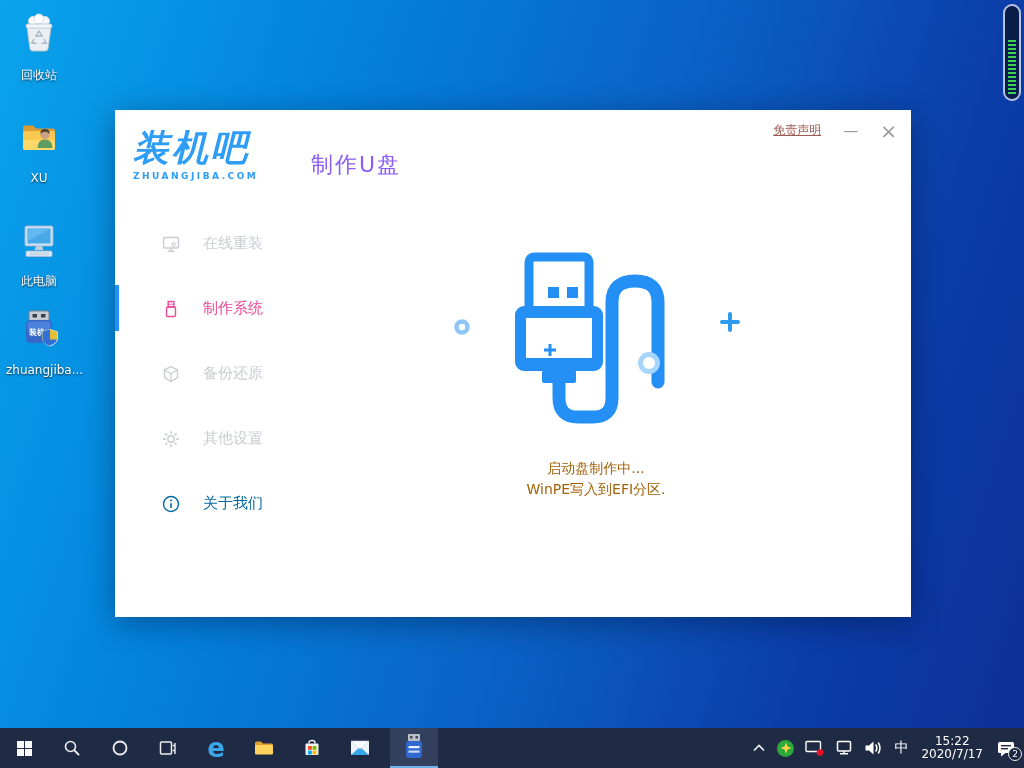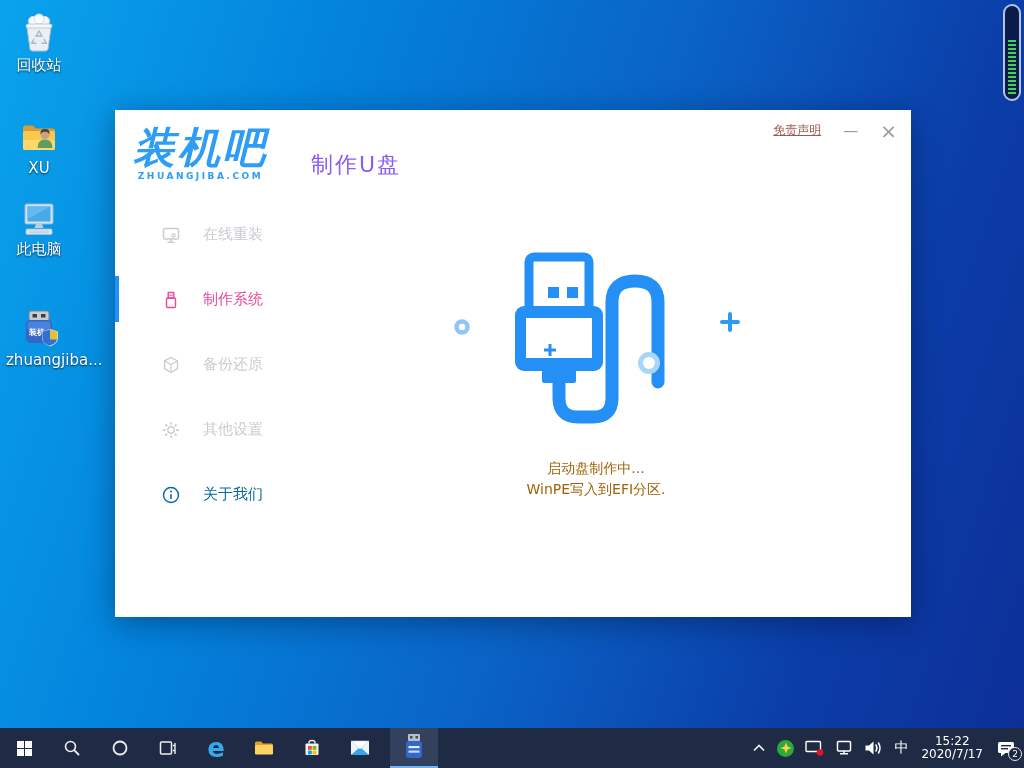--- a/index.html
+++ b/index.html
@@ -4,41 +4,41 @@
 <style>
   * { margin:0; padding:0; box-sizing:border-box; }
   html,body { width:1024px; height:768px; overflow:hidden; }
   body { font-family:"DejaVu Sans","Liberation Sans",sans-serif; position:relative;
          background:linear-gradient(108deg,#0aa3ec 0%,#0382dc 28%,#0a63c6 55%,#0b3da8 80%,#0d2e97 100%); }
 
   
   .desk-icons { position:absolute; left:8px; top:0; width:62px; }
   .desk-icon { position:absolute; left:0; width:62px; display:flex; flex-direction:column; align-items:center; cursor:pointer; }
   .desk-icon .ic { width:40px; height:40px; }
-  .desk-icon .lbl { margin-top:6px; font-size:15px; color:#fff; text-shadow:0 1px 2px rgba(0,0,0,.75); text-align:center; line-height:13px; max-width:66px; white-space:nowrap; }
+  .desk-icon .lbl { margin-top:16px; font-size:12px; color:#fff; text-shadow:0 1px 2px rgba(0,0,0,.75); text-align:center; line-height:13px; max-width:66px; white-space:nowrap; }
 
   
   .pill { position:absolute; top:4px; right:3px; width:18px; height:97px; border:2px solid #b6c2e2; border-radius:11px; background:#0a1c4a; }
   .pill-fill { position:absolute; left:3px; right:3px; bottom:4px; height:55px;
                background:repeating-linear-gradient(to bottom,#3ed357 0 2px,rgba(0,0,0,0) 2px 4px); }
 
   
   .app-window { position:absolute; left:115px; top:110px; width:796px; height:507px; background:#fff;
                 box-shadow:0 6px 28px rgba(0,10,40,.38); }
   .logo { position:absolute; left:18px; top:16px; color:#2e9df5; cursor:default; }
-  .logo-main { font-size:42px; font-weight:bold; line-height:44px; letter-spacing:3px; font-style:italic; }
+  .logo-main { font-size:36px; font-weight:bold; line-height:44px; letter-spacing:3px; font-style:italic; }
   .logo-sub { font-size:9px; font-weight:bold; letter-spacing:2.5px; text-align:center; margin-top:1px; }
   .page-title { position:absolute; left:196px; top:40px; font-size:22px; color:#8b5cf6; letter-spacing:2px; }
   .win-controls { position:absolute; top:12px; right:14px; display:flex; align-items:center; gap:22px; }
   .disclaimer { font-size:12px; color:#9c5a50; text-decoration:underline; cursor:pointer; }
   .btn-min { color:#9a9a9a; font-size:15px; line-height:14px; cursor:pointer; }
   .btn-close { color:#9a9a9a; font-size:20px; line-height:16px; cursor:pointer; }
 
   
-  .sidebar { position:absolute; left:0; top:92px; width:172px; }
+  .sidebar { position:absolute; left:0; top:101px; width:172px; }
   .side-item { height:65px; display:flex; align-items:center; gap:22px; padding-left:46px;
                color:#c9ccd1; font-size:15px; cursor:pointer; position:relative; }
   .side-item svg { flex:0 0 auto; }
   .side-item.active { color:#ec4899; }
   .side-item.active::before { content:""; position:absolute; left:0; top:9px; width:4px; height:46px; background:#2490f5; }
   .side-item.dark { color:#0369a1; }
 
   
   .illustration { position:absolute; left:330px; top:130px; width:320px; height:220px; }
   .status { position:absolute; left:172px; right:6px; top:348px; text-align:center;
@@ -87,21 +87,21 @@
       <path d="M4 12 Q4 9.5 6.5 9.5 H14 L17 12.5 H33.5 Q36 12.5 36 15 V17 H4 Z" fill="#dd9c33"></path>
       <rect x="4" y="15" width="32" height="19" rx="2" fill="#f8c84f"></rect>
       <rect x="4" y="24" width="32" height="10" rx="2" fill="#ffd869"></rect>
       <circle cx="26" cy="18.5" r="4.6" fill="#caa287"></circle>
       <path d="M21.5 18 Q21 12.8 26 13 Q31 12.8 30.5 18 Q28 15.5 26 15.8 Q23.5 15.5 21.5 18 Z" fill="#4e4338"></path>
       <path d="M18.5 32 Q18.5 23.5 26 23.5 Q33.5 23.5 33.5 32 Z" fill="#5f9e62"></path>
     </svg>
     <div class="lbl">XU</div>
   </div>
 
-  <div class="desk-icon" style="top:197px">
+  <div class="desk-icon" style="top:219px">
     <svg class="ic" viewBox="0 0 40 40">
       <rect x="6" y="7" width="28" height="20" rx="1.5" fill="#cfe4f7" stroke="#9ab4cc"></rect>
       <rect x="8.5" y="9.5" width="23" height="15" fill="#49a8e8"></rect>
       <path d="M8.5 9.5 H31.5 L8.5 22 Z" fill="#63b9f0"></path>
       <path d="M17 27 H23 L24.5 31 H15.5 Z" fill="#b9cede"></path>
       <rect x="7" y="32" width="26" height="5.5" rx="1.2" fill="#dde9f4" stroke="#aabdd0" stroke-width=".8"></rect>
       <path d="M10 34 H30 M10 35.8 H30" stroke="#b5c6d8" stroke-width=".8"></path>
     </svg>
     <div class="lbl">此电脑</div>
   </div>

